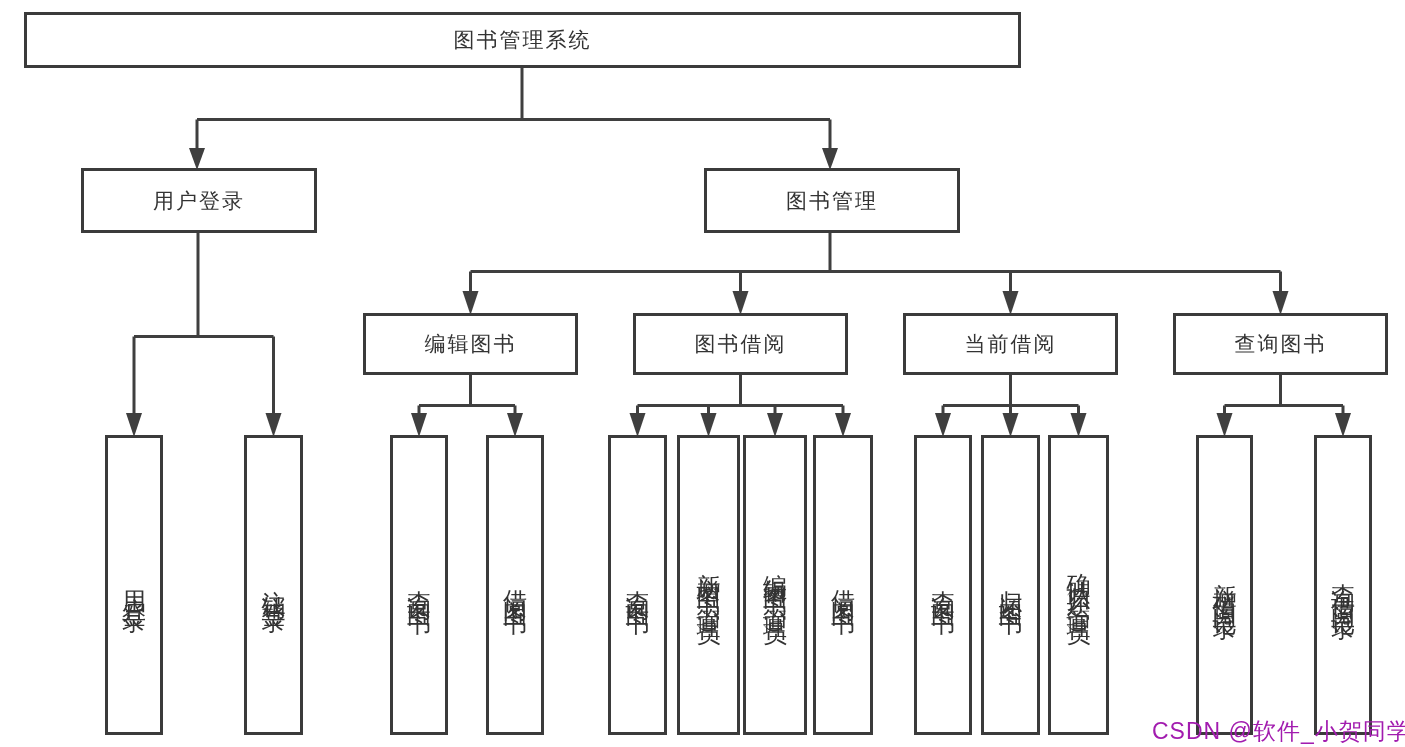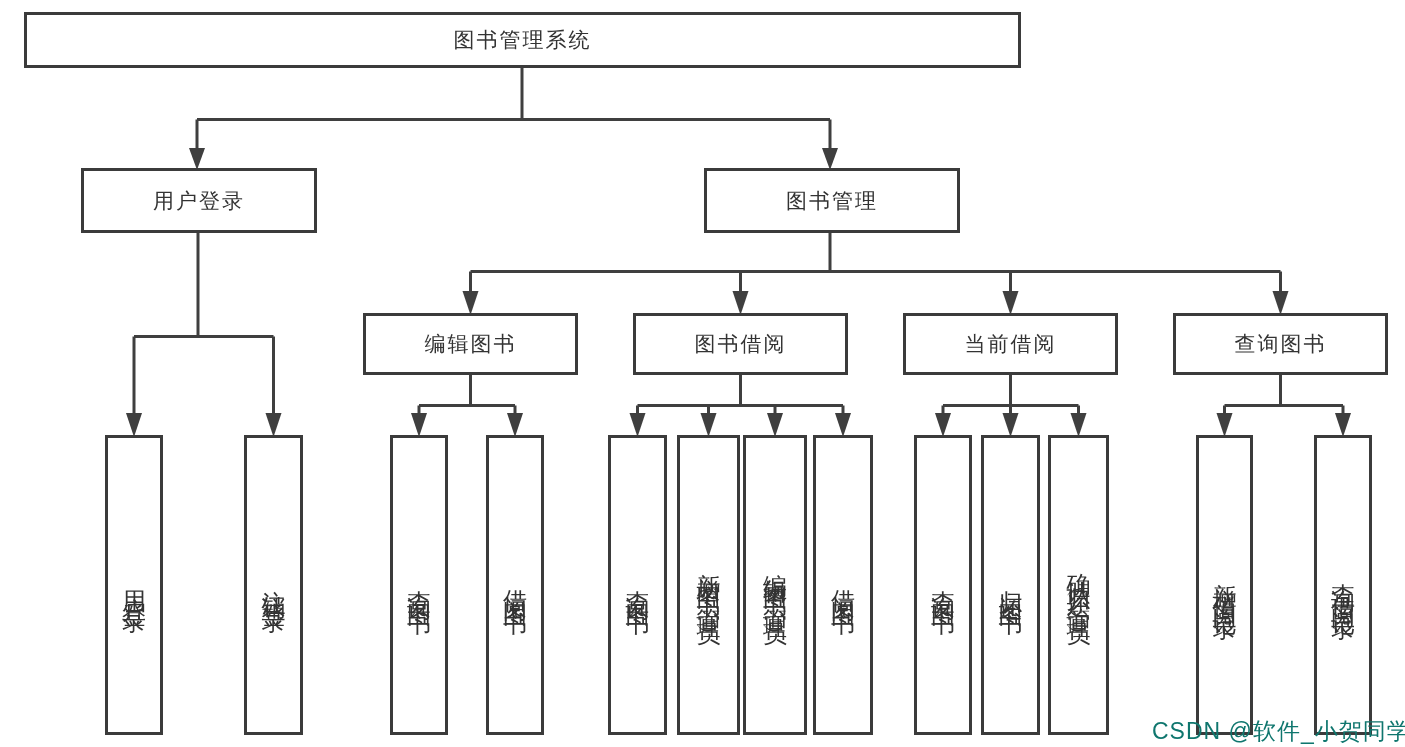--- a/index.html
+++ b/index.html
@@ -15,21 +15,21 @@
     position:absolute;box-sizing:border-box;border:3px solid #3b3b3b;background:#ffffff;
     display:flex;align-items:center;justify-content:center;color:#333333;
   }
   .box.h span{font-size:21px;letter-spacing:2px;white-space:nowrap;}
   .box.v span{
     writing-mode:vertical-rl;text-orientation:mixed;
     font-size:24px;letter-spacing:7px;line-height:1;white-space:nowrap;
   }
   .watermark{
     position:absolute;left:1152px;top:716px;width:250px;
-    font-size:23px;color:#0f766e;letter-spacing:1px;white-space:nowrap;z-index:9;
+    font-size:23px;color:#a21caf;letter-spacing:1px;white-space:nowrap;z-index:9;
   }
 </style>
 </head>
 <body>
 
 <div class="canvas">
 
   <svg class="lines" width="1405" height="747">
 
     <g>

